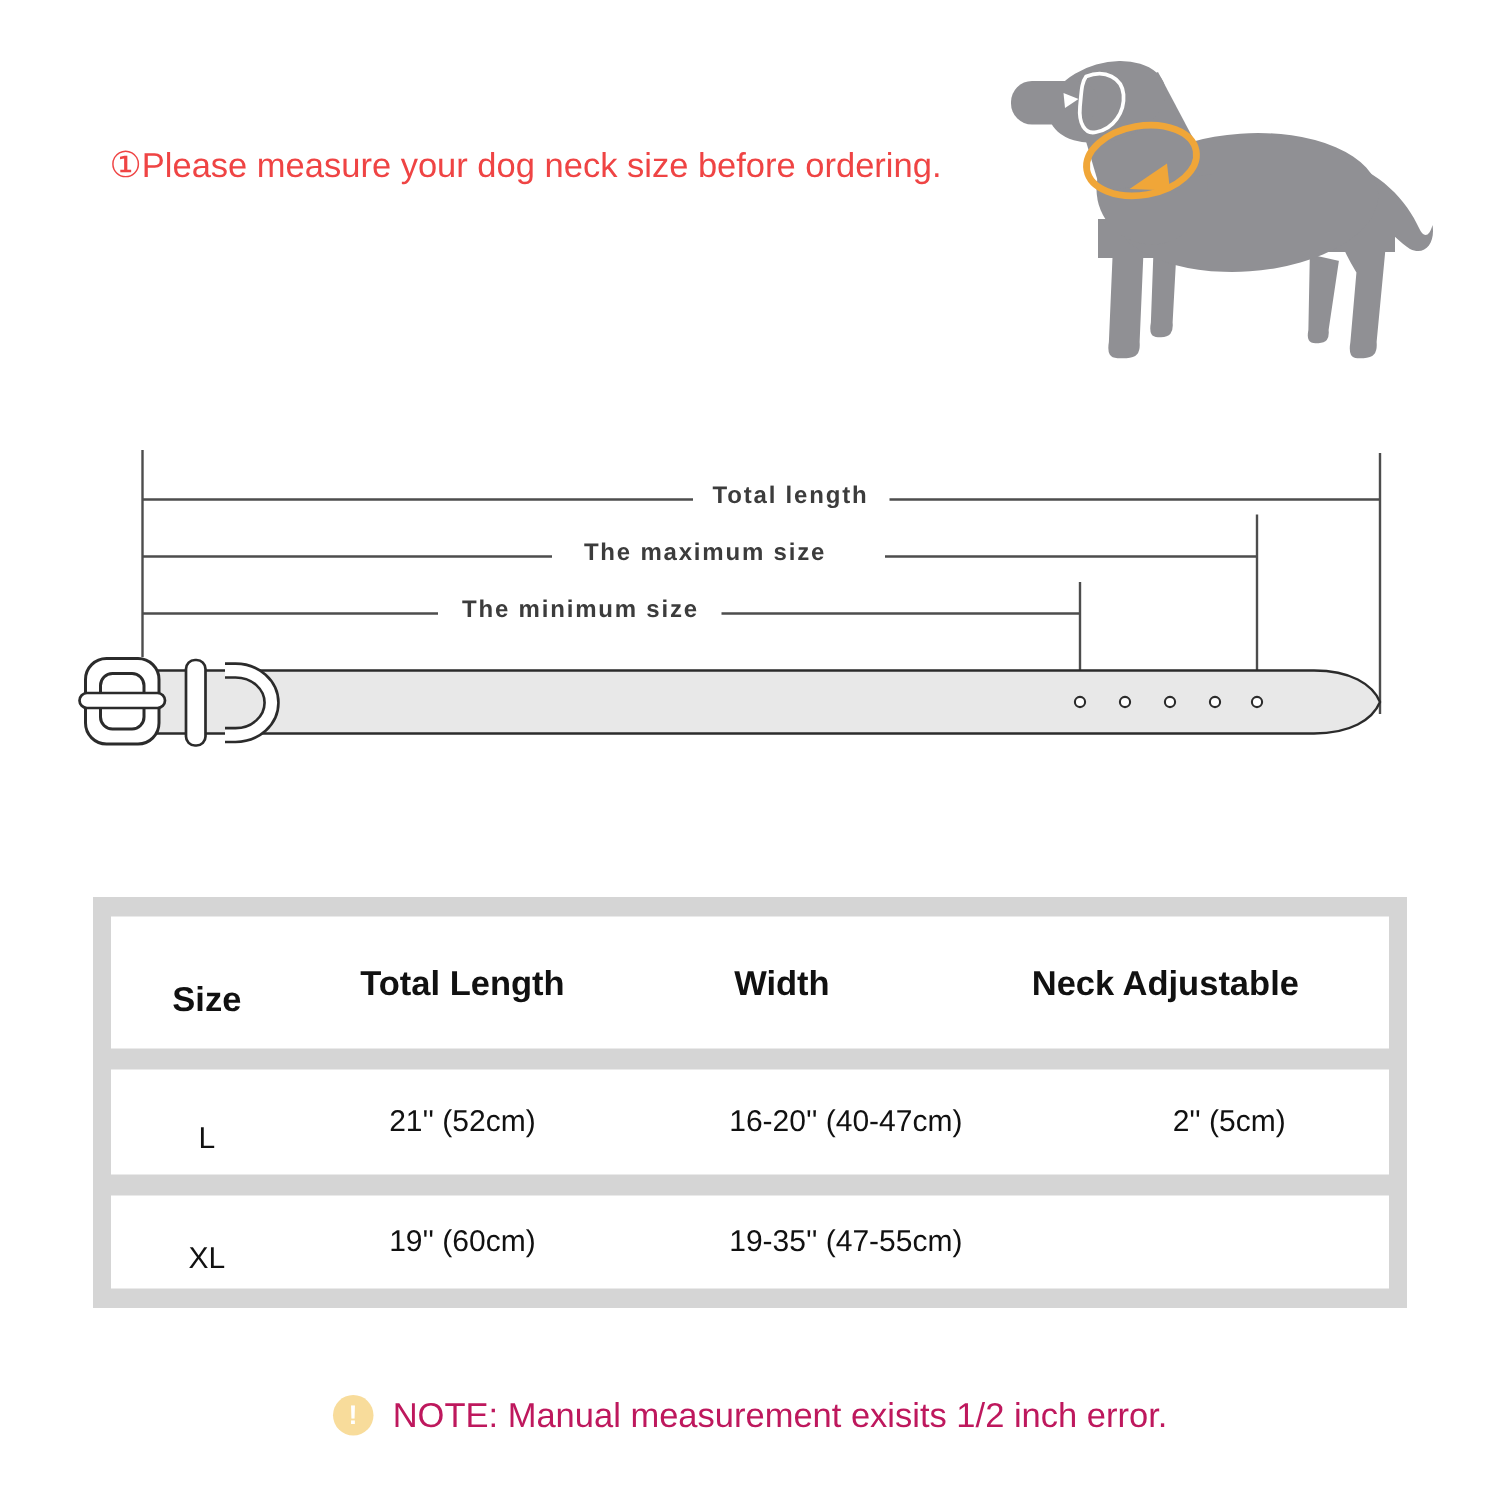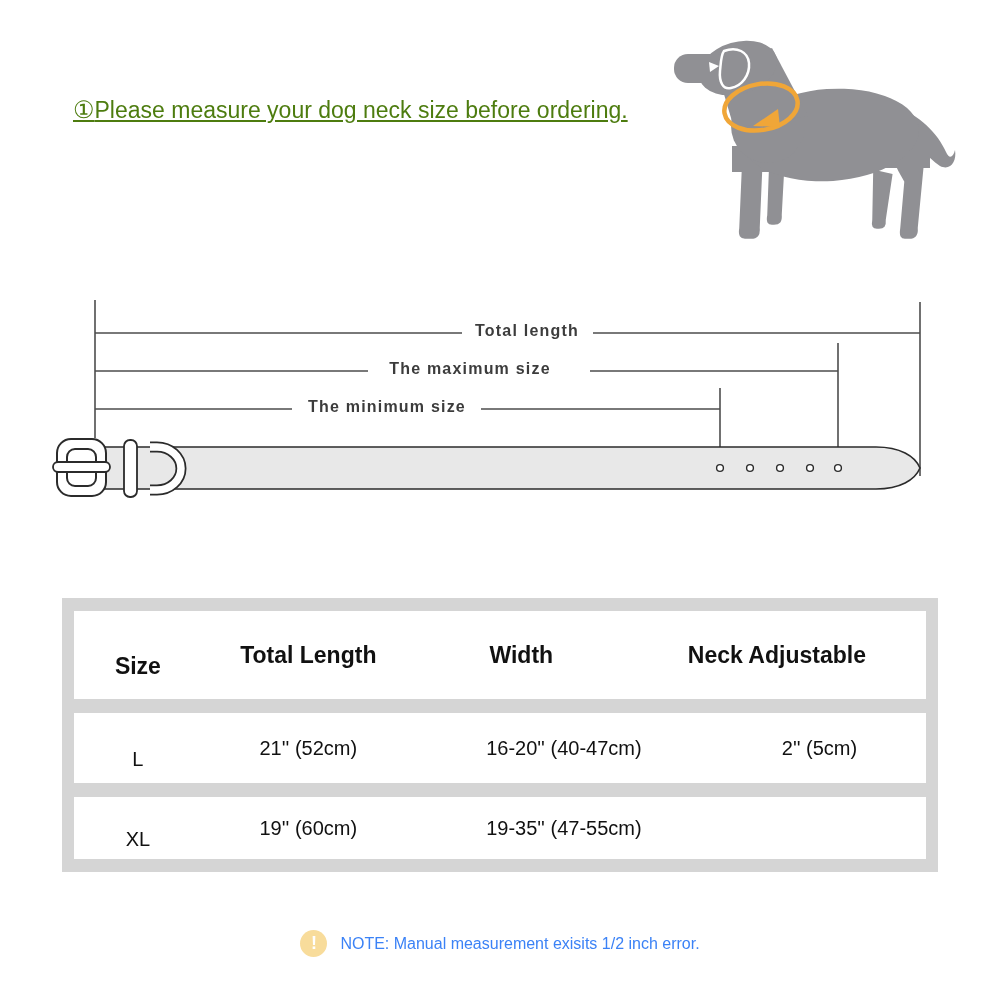--- a/index.html
+++ b/index.html
@@ -1,21 +1,21 @@
 <!DOCTYPE html>
 <html><head>
 <meta charset="utf-8">
 <style>
   html,body{margin:0;padding:0;background:#fff;}
   #page{position:relative;width:1000px;height:1000px;background:#ffffff;overflow:hidden;
         font-family:"Liberation Sans", sans-serif;color:#3a3a3a;}
 
   
   .instructions{position:absolute;left:73px;top:92px;}
-  .inst-item{font-size:23px;line-height:36px;color:#4d7c0f;padding-left:30px;text-indent:-30px;text-decoration:underline;}
+  .inst-item{font-size:23px;line-height:36px;color:#ef4444;padding-left:30px;text-indent:-30px;}
   .inst-item.first{width:620px;}
   .inst-item.second{width:558px;}
   .inst-num{font-size:24px;}
 
   
   .dog-wrap{position:absolute;left:640px;top:10px;width:350px;height:260px;}
 
   
   .diagram-svg{position:absolute;left:0;top:0;width:1000px;height:1000px;}
   .diag-label{position:absolute;transform:translateX(-50%);white-space:nowrap;
@@ -35,21 +35,21 @@
   .c1{flex:0 0 15%;margin-top:22px;}
   .c2{flex:0 0 25%;}
   .c3{flex:0 0 35%;}
   .c4{flex:0 0 25%;}
 
   
   .note-bar{position:absolute;left:0;top:930px;width:1000px;display:flex;
             justify-content:center;align-items:center;gap:13px;}
   .note-icon{width:27px;height:27px;border-radius:50%;background:#f8dc9b;color:#ffffff;
              font-weight:bold;font-size:18px;line-height:27px;text-align:center;flex:0 0 auto;}
-  .note-text{font-size:16px;color:#3b82f6;}
+  .note-text{font-size:23px;color:#be185d;}
 </style>
 </head>
 <body>
 
 <div id="page">
 
   <div class="instructions">
     <div class="inst-item first"><span class="inst-num">①</span><span>Please measure your dog neck size before ordering.</span></div>
   </div>
 

